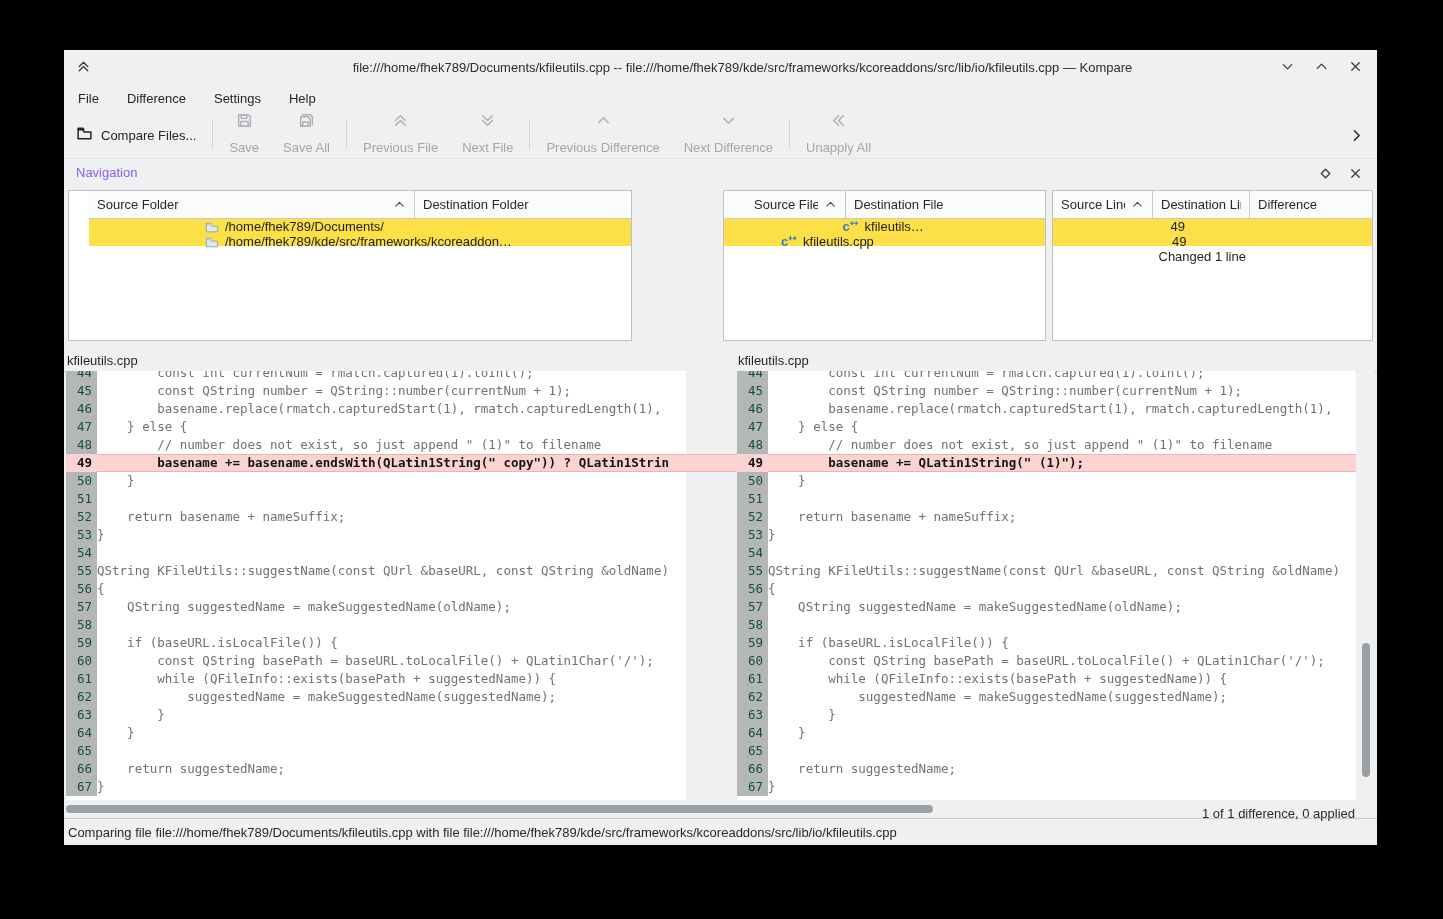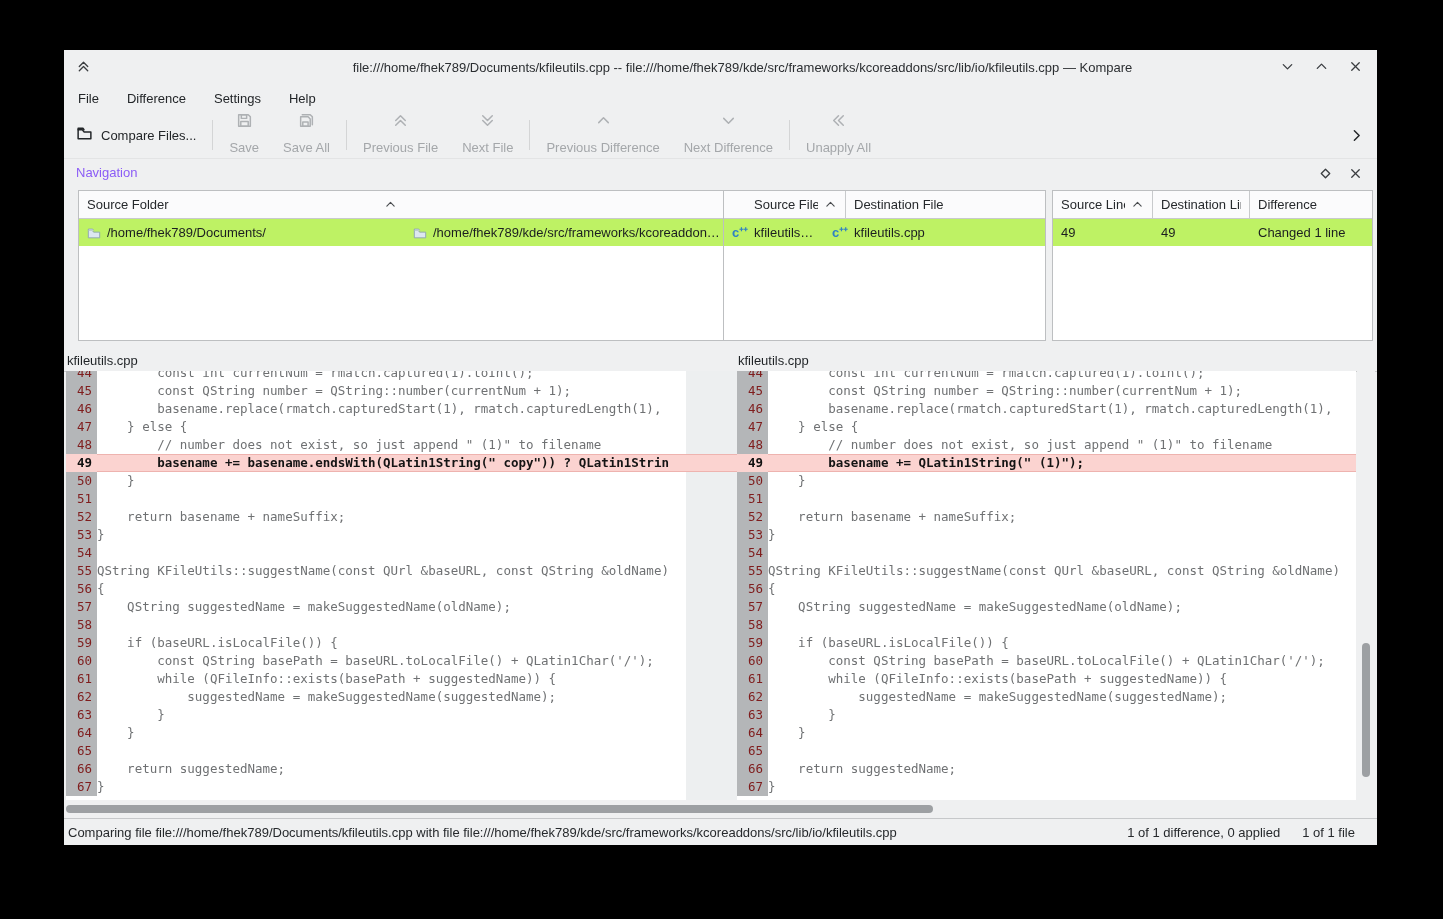--- a/index.html
+++ b/index.html
@@ -31,54 +31,54 @@
   .dock-header{position:absolute;left:0;top:108px;width:100%;height:30px;}
   .dock-title{position:absolute;left:12px;top:7px;font-size:13px;color:#8b5cf6;}
   .dock-icons{position:absolute;right:14px;top:7px;display:flex;gap:14px;}
 
   .nav-table{position:absolute;top:140px;height:151px;background:#fff;border:1px solid #bdbfc1;box-sizing:border-box;overflow:hidden;}
   .nt-header{display:flex;height:28px;background:#fbfbfc;border-bottom:1px solid #c8cacc;box-sizing:border-box;}
   .nt-hcell{display:flex;align-items:center;font-size:13px;color:#26292c;padding:0 8px;box-sizing:border-box;border-right:1px solid #c8cacc;overflow:hidden;white-space:nowrap;}
   .nt-hcell:last-child{border-right:none;}
   .nt-hcell .sort{margin-left:auto;padding-left:6px;display:flex;align-items:center;}
   .nt-row{display:flex;height:27px;align-items:center;}
-  .nt-row.selected{background:#bef264;}
+  .nt-row.selected{background:#fde047;flex-direction:column;}
   .nt-cell{display:flex;align-items:center;gap:6px;font-size:13px;color:#1b1e20;padding:0 8px;box-sizing:border-box;overflow:hidden;white-space:nowrap;}
   .nt-cell .txt{overflow:hidden;white-space:nowrap;}
   .nt-cell .txt.ell{text-overflow:ellipsis;}
   .cpp-icon{color:#2f81c4;font-size:13px;font-weight:bold;line-height:1;flex:none;}
 
   
   .pane-titles{position:absolute;left:0;top:300px;width:100%;height:21px;border-bottom:1px solid #c9cacb;font-size:13px;color:#1f2326;}
   .pane-title-left{position:absolute;left:3px;top:3px;}
   .pane-title-right{position:absolute;left:674px;top:3px;}
 
   .diff-body{position:absolute;left:0;top:321px;width:100%;height:429px;overflow:hidden;}
   .pane{position:absolute;top:0;height:429px;background:#fff;overflow:hidden;}
   .pane-inner{position:absolute;left:0;top:-7px;width:100%;}
   .code-row{display:flex;height:18px;line-height:18px;font-family:"DejaVu Sans Mono","Liberation Mono",monospace;font-size:12.5px;}
-  .gut{flex:none;width:31px;background:#b4b6b8;color:#7f1d1d;text-align:right;padding-right:5px;box-sizing:border-box;}
+  .gut{flex:none;width:31px;background:#b4b6b8;color:#14532d;text-align:right;padding-right:5px;box-sizing:border-box;}
   .src{flex:1;color:#6f7173;white-space:pre;overflow:hidden;}
   .code-row.changed{background:#fbd3d0;box-shadow:0 1px 0 #eeb3af inset,0 -1px 0 #eeb3af inset;}
   .code-row.changed .gut{background:#fbd3d0;color:#111;font-weight:bold;}
   .code-row.changed .src{color:#141414;font-weight:bold;}
 
   .pane-gap{position:absolute;top:0;height:429px;background:#edeff0;}
   .gap-band{position:absolute;left:0;width:100%;height:18px;background:#fbd3d0;box-shadow:0 1px 0 #eeb3af inset,0 -1px 0 #eeb3af inset;}
 
   .vscroll{position:absolute;top:0;width:18px;height:429px;background:#eff0f1;}
   .vthumb{position:absolute;left:5px;width:8px;border-radius:4px;background:#9da0a3;}
 
   .hscroll-row{position:absolute;left:0;top:750px;width:100%;height:18px;background:#eff0f1;}
   .hthumb{position:absolute;top:5px;height:8px;border-radius:4px;background:#9da0a3;}
 
   
   .statusbar{position:absolute;left:0;top:768px;width:100%;height:27px;border-top:1px solid #c6c8ca;box-sizing:border-box;display:flex;align-items:center;font-size:13px;color:#26292c;}
   .sb-left{padding-left:4px;white-space:nowrap;}
-  .sb-right{margin-left:auto;display:flex;gap:22px;padding-right:22px;white-space:nowrap;}
+  .sb-right{margin-left:auto;display:flex;gap:22px;padding-right:22px;white-space:nowrap;flex-direction:column;}
 </style>
 </head>
 <body>
 
 <div class="stage">
   <div class="window">
 
     <div class="titlebar">
       <span class="tb-left icon-btn">
           <svg width="15" height="15" viewBox="0 0 16 16" fill="none" stroke="#3a3d40" stroke-width="1.4" stroke-linecap="round" stroke-linejoin="round">
@@ -192,24 +192,32 @@
           </span>
         <span class="icon-btn">
             <svg width="15" height="15" viewBox="0 0 16 16" fill="none" stroke="#3a3d40" stroke-width="1.4" stroke-linecap="round" stroke-linejoin="round">
               <line x1="4" y1="4" x2="12" y2="12"></line>
               <line x1="12" y1="4" x2="4" y2="12"></line>
             </svg>
           </span>
       </span>
     </div>
     <div id="nav-tables">
-        <div class="nav-table" style="left: 14px; width: 652px;">
+        <div class="nav-table" style="left: 4px; width: 564px; padding-left: 20px;">
           <div class="nt-header">
             <div class="nt-hcell" style="width: 326px; flex: 0 0 auto;">
               <span style="overflow: hidden;">Source Folder</span>
+              <span class="sort">
+                <svg width="13" height="13" viewBox="0 0 16 16" fill="none" stroke="#4a4d50" stroke-width="1.4" stroke-linecap="round" stroke-linejoin="round">
+                  <polyline points="3.5,10 8,5.5 12.5,10"></polyline>
+                </svg>
+              </span>
+            </div>
+            <div class="nt-hcell" style="width: 326px; flex: 0 0 auto;">
+              <span style="overflow: hidden;">Destination Folder</span>
               <span class="sort">
                 <svg width="13" height="13" viewBox="0 0 16 16" fill="none" stroke="#4a4d50" stroke-width="1.4" stroke-linecap="round" stroke-linejoin="round">
                   <polyline points="3.5,10 8,5.5 12.5,10"></polyline>
                 </svg>
               </span>
             </div>
           </div>
           <div class="nt-row selected">
             <div class="nt-cell" style="width: 326px; flex: 0 0 auto;">
               <span style="flex: 0 0 auto; display: inline-flex;">

